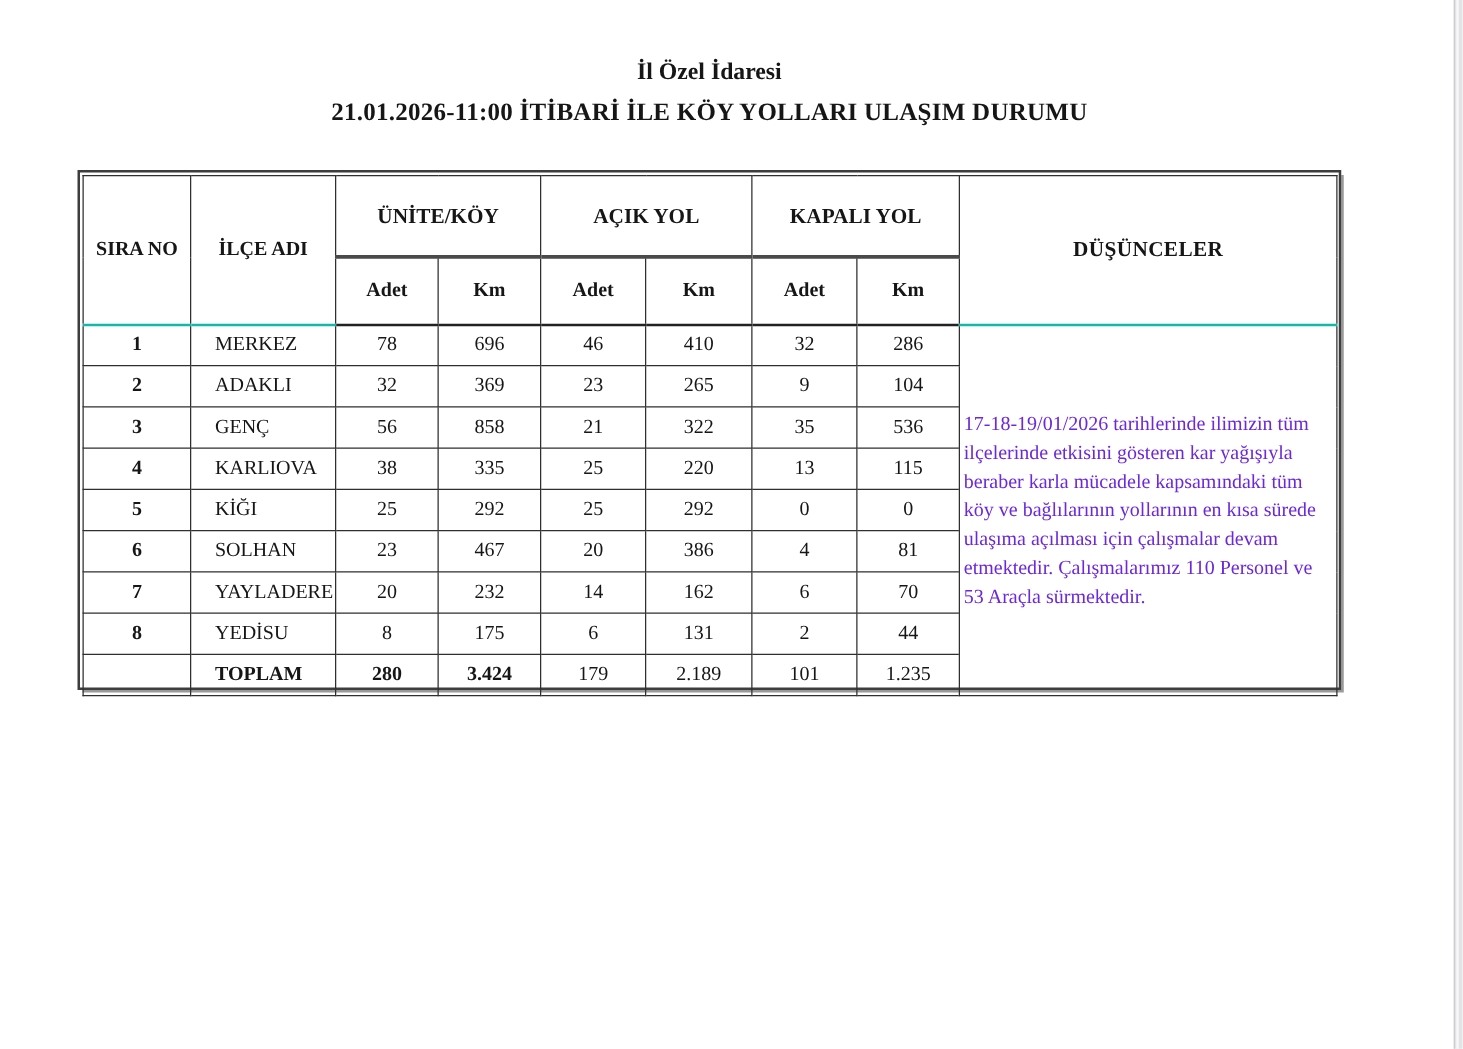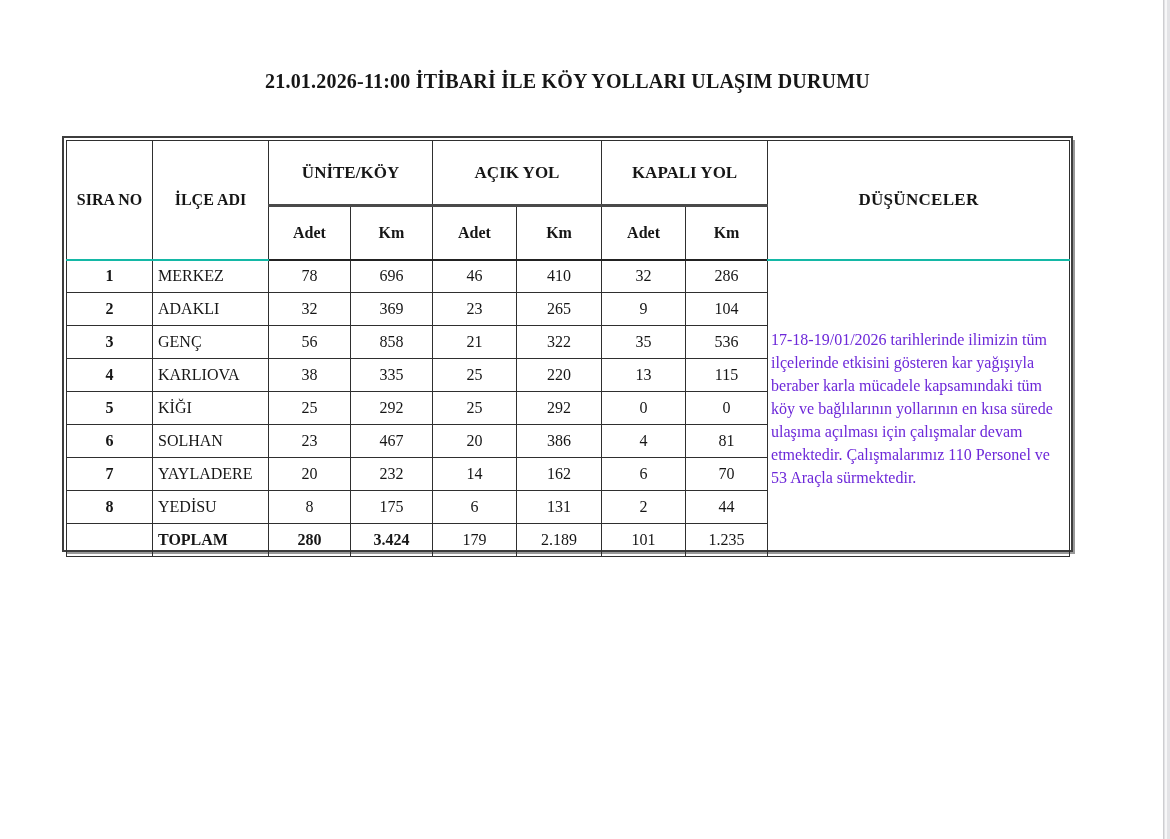--- a/index.html
+++ b/index.html
@@ -13,21 +13,21 @@
   }
   .titles {
     position: absolute;
     left: 62px;
     top: 42px;
     width: 1011px;
     text-align: center;
   }
   .title-1 { font-size: 22px; font-weight: bold; letter-spacing: 0.3px; }
   .title-2 { font-size: 19px; font-weight: bold; margin-top: 5px; }
-  .title-3 { font-size: 20px; font-weight: bold; margin-top: 28px; letter-spacing: 0.2px; }
+  .title-3 { font-size: 20px; font-weight: bold; margin-top: 10px; letter-spacing: 0.2px; }
 
   .table-wrap {
     position: absolute;
     left: 62px;
     top: 136px;
     width: 1011px;
     height: 416px;
     border: 2px solid #3d3d3d;
     padding: 2px;
     background: #ffffff;
@@ -47,21 +47,21 @@
   }
   thead th { font-weight: bold; font-size: 16px; }
   thead th.group { font-size: 17px; border-bottom: 3px solid #4a4a4a; height: 65px; }
   thead th.dus-head { font-size: 17px; letter-spacing: 0.3px; }
   thead tr.sub th { height: 54px; border-bottom: 2px solid #222222; }
   th[rowspan] { border-bottom: 2px solid #14b8a6; }
 
   tbody tr { height: 33px; }
   tbody td { font-size: 16px; }
   td.sira { font-weight: bold; }
-  td.ilce { text-align: left; padding-left: 5px; }
+  td.ilce { text-align: left; padding-left: 19px; }
   td.bold { font-weight: bold; }
 
   td.dus-cell { vertical-align: middle; padding: 0 2px 0 3px; }
   .dus-text {
     font-size: 16px;
     line-height: 23px;
     text-align: left;
     color: #6d28d9;
   }
 
@@ -81,20 +81,21 @@
     top: 0;
     width: 2px;
     height: 100%;
     background: #f7f7f8;
   }
 </style>
 </head>
 <body>
 
 <div class="titles">
+  <div class="title-2">İl Özel İdaresi</div>
   <div class="title-3">21.01.2026-11:00 İTİBARİ İLE KÖY YOLLARI ULAŞIM DURUMU</div>
 </div>
 
 <div class="table-wrap">
   <table>
     <colgroup>
       <col style="width:86px">
         <col style="width:116px">
       <col style="width:82px">
         <col style="width:82px">

